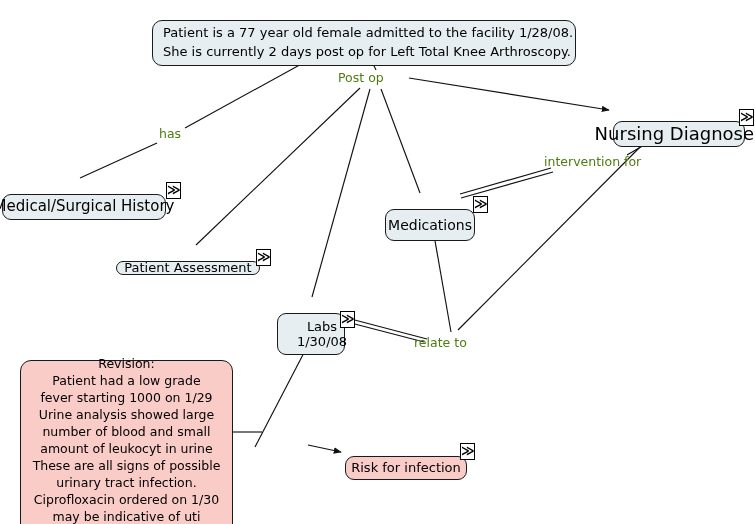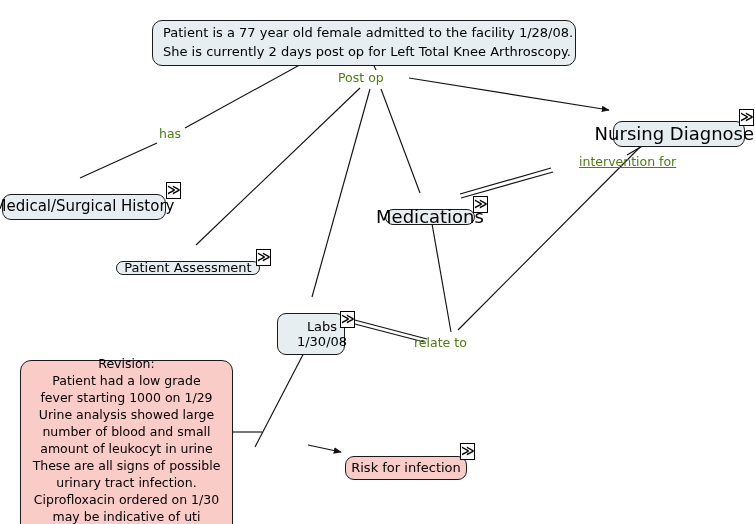--- a/index.html
+++ b/index.html
@@ -83,22 +83,22 @@
     width: 164px; height: 26px;
     font-size: 15px;
   }
   #node-assessment {
     left: 116px; top: 245px;
     width: 144px; height: 14px;
     font-size: 13px;
   }
   #node-medications {
     left: 385px; top: 193px;
-    width: 90px; height: 16px;
-    font-size: 18px;
+    width: 90px; height: 32px;
+    font-size: 14px;
   }
   #node-nursing {
     left: 613px; top: 105px;
     width: 132px; height: 26px;
     font-size: 18px;
   }
   #node-labs {
     left: 277px; top: 297px;
     width: 68px; height: 42px;
     font-size: 13px;
@@ -210,16 +210,16 @@
 amount of leukocyt in urine
 These are all signs of possible
 urinary tract infection.
 Ciprofloxacin ordered on 1/30
 may be indicative of uti
 treatment or prophylaxis</span>
   </div>
 
   <div class="edge-label" style="left:338px; top:71px;">Post op</div>
   <div class="edge-label" style="left:159px; top:127px;">has</div>
-  <div class="edge-label" style="left:579px; top:155px;text-decoration:underline;">intervention for</div>
+  <div class="edge-label" style="left:544px; top:155px;">intervention for</div>
   <div class="edge-label" style="left:414px; top:336px;">relate to</div>
 
 </div>
 
 </body></html>

